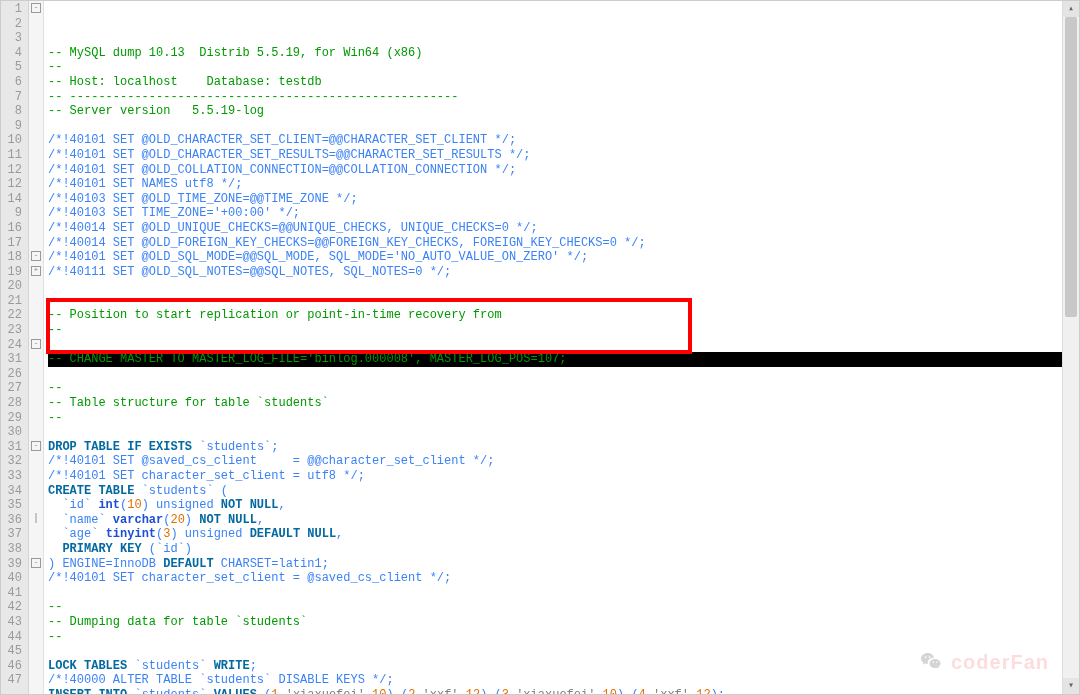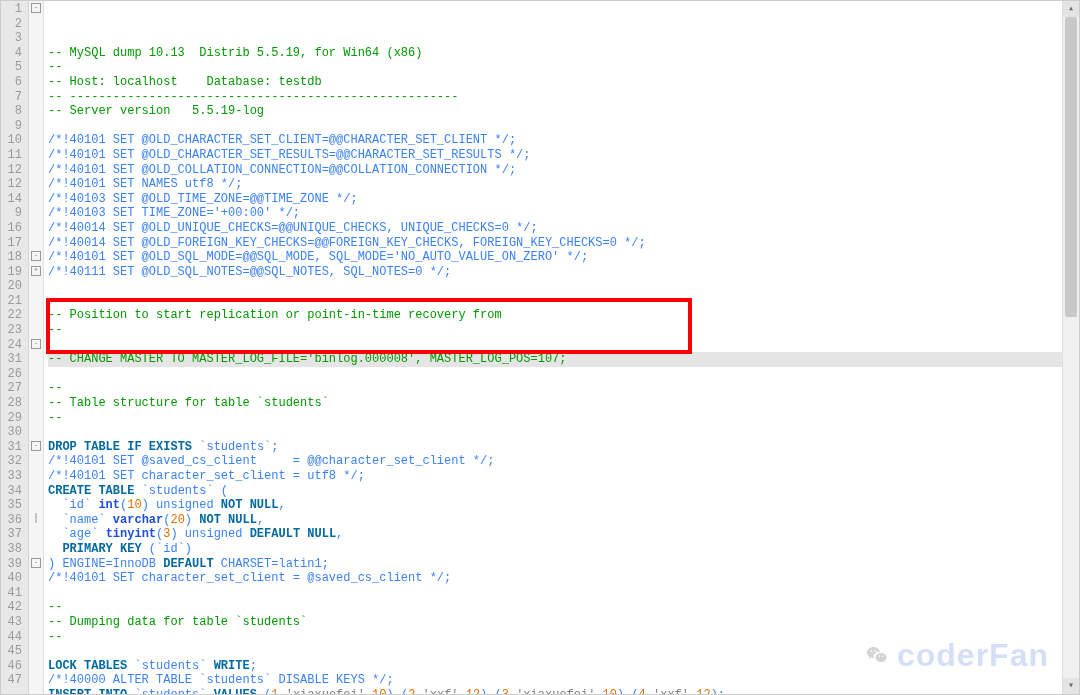--- a/index.html
+++ b/index.html
@@ -8,27 +8,27 @@
   .fold{width:14px;background:#f5f5f5;line-height:14.6px;color:#888;font-size:10px;text-align:center;user-select:none;border-right:1px solid #e0e0e0}
   .fold div{height:14.6px}
   .code{flex:1;padding:1px 0 17px 4px;line-height:14.6px;white-space:pre;position:relative;overflow:hidden}
   .ln{height:14.6px}
   .cm{color:#009900}
   .kw{color:#0369a1;font-weight:bold}
   .ty{color:#1d4ed8;font-weight:bold}
   .num{color:#e07000}
   .str{color:#808080}
   .plain{color:#3b82f6}
-  .cur{background:#e5e5e5}
+  .cur{background:#000000}
   .hl{position:absolute;border:4px solid #ff0000;left:2px;top:297px;width:638px;height:48px;pointer-events:none}
   .sb{position:absolute;right:0;top:0;bottom:0;width:16px;background:#f0f0f0;border-left:1px solid #ddd}
   .sb .up,.sb .dn{height:16px;text-align:center;font-size:10px;color:#666;line-height:16px;background:#e4e4e4;cursor:pointer}
   .sb .dn{position:absolute;bottom:0;width:100%}
   .thumb{position:absolute;top:16px;left:2px;right:2px;height:300px;background:#c8c8c8;border-radius:2px}
-  .wm{position:absolute;right:30px;bottom:20px;opacity:.18;color:#1d4ed8;font-family:Arial,sans-serif;font-size:32px;font-weight:bold;letter-spacing:1px;display:flex;align-items:center;gap:6px}
+  .wm{position:absolute;right:30px;bottom:20px;opacity:.18;color:#ef4444;font-family:Arial,sans-serif;font-size:20px;font-weight:bold;letter-spacing:1px;display:flex;align-items:center;gap:6px}
   .wm svg{width:28px;height:24px;fill:#000;opacity:.9}
   .box{display:inline-block;border:1px solid #999;width:8px;height:8px;line-height:6px;font-size:8px;text-align:center;vertical-align:middle;margin-top:2px}
 </style>
 </head>
 <body>
 
 <div class="editor">
   <div class="gutter" id="gutter">
       <div>1</div>
       <div>2</div>

